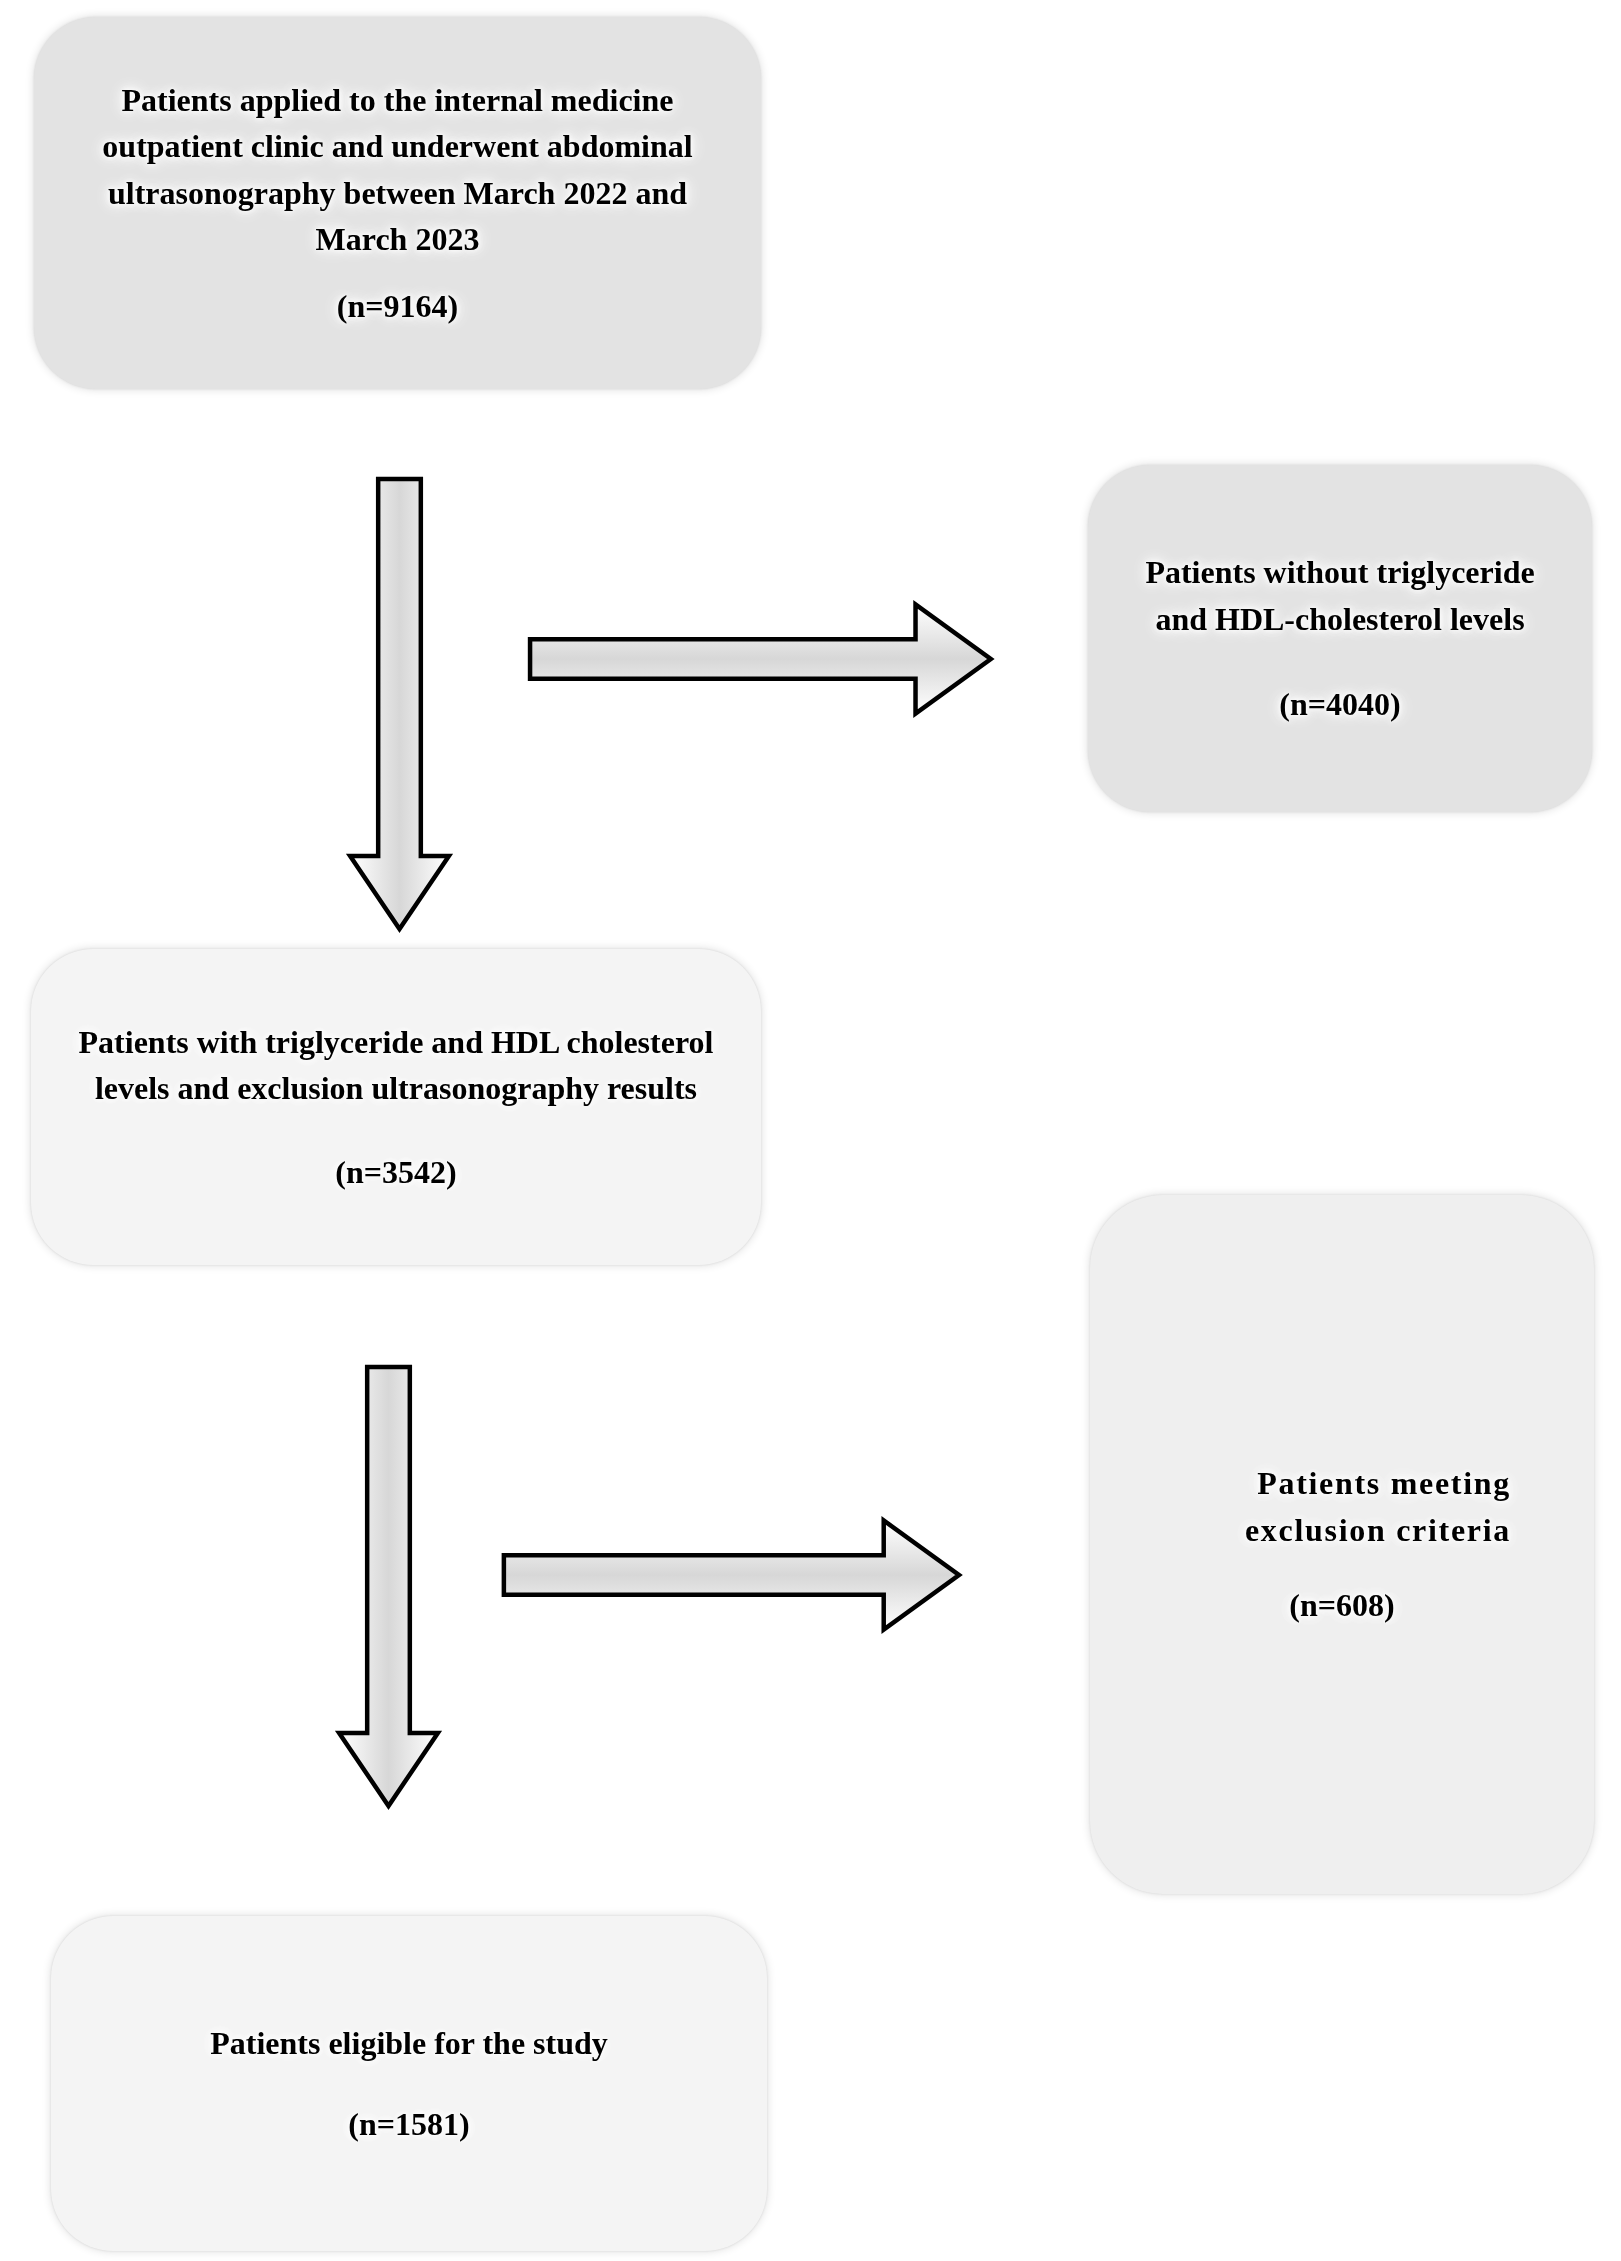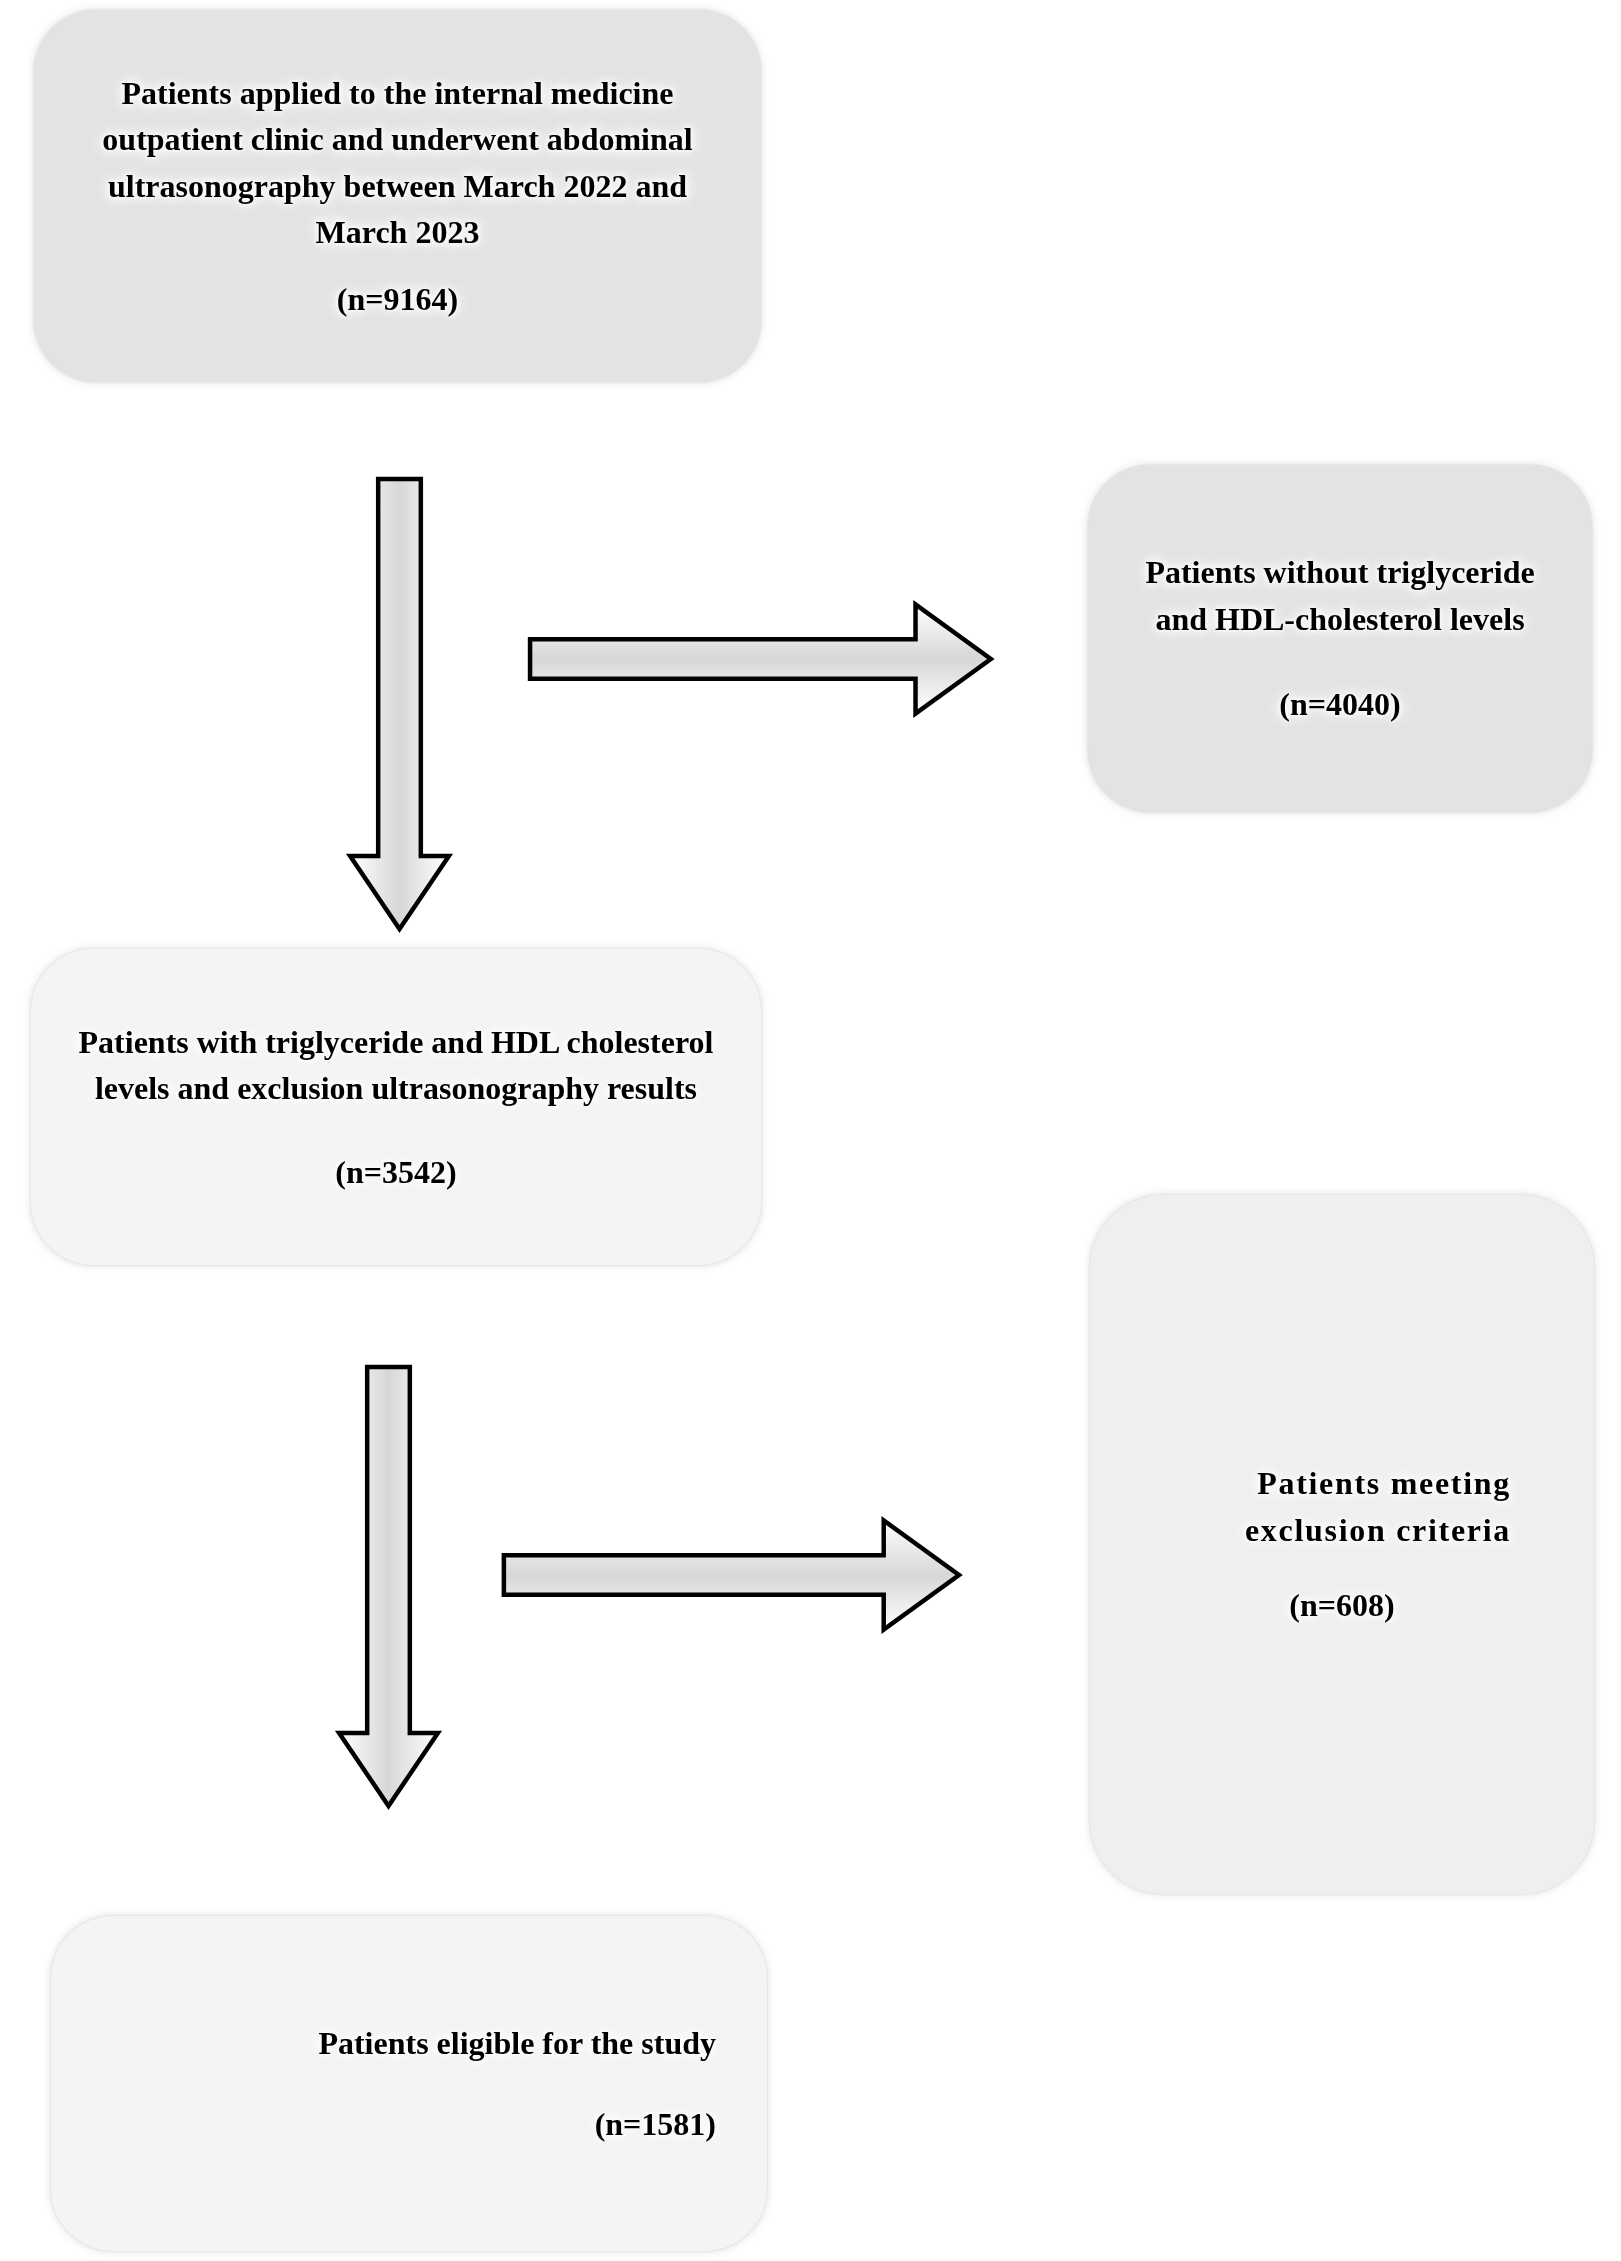--- a/index.html
+++ b/index.html
@@ -28,25 +28,25 @@
     box-shadow:0 0 10px rgba(0,0,0,0.14), 0 0 2.3px rgba(0,0,0,0.10);
     box-sizing:border-box;
   }
   .box-text,.box-n{
     font-weight:bold;
     font-size:32px;
     line-height:1.45;
     text-shadow:0 0 5.6px #fff,0 0 9px #fff,0 0 14.7px #fff,0 0 19px #fff;
     white-space:pre-line;
   }
-  #box-applied   {left:34px;  top:10px;   width:727px; height:372px;  background:var(--box-fill-dark); padding:22.5px 62px; gap:20px;}
+  #box-applied   {left:34px;  top:17px;   width:727px; height:372px;  background:var(--box-fill-dark); padding:22.5px 62px; gap:20px;}
   #box-without   {left:1088px;top:465px;  width:504px;  height:347px;  background:var(--box-fill-dark); padding:22.5px 44px;  gap:39px;}
   #box-with      {left:31px;  top:949px; width:730px; height:316px;  background:var(--box-fill-light);padding:22.5px 39px;  gap:37px;}
   #box-exclusion {left:1090px;top:1195px; width:504px;  height:699px; background:var(--box-fill-mid);  padding:34px 37px;  gap:29px; border-radius:73px;}
-  #box-eligible  {left:51px;  top:1916px; width:716px; height:335px;  background:var(--box-fill-light);padding:22.5px 51px;  gap:34px;align-items:flex-end;}
+  #box-eligible  {left:51px;  top:1916px; width:716px; height:335px;  background:var(--box-fill-light);padding:22.5px 51px;  gap:34px;}
   #box-exclusion .box-text{letter-spacing:1.7px;text-align:right;}
   #box-exclusion .exclusion-title{max-width:338px;}
   .arrow{position:absolute;}
   .arrow svg{display:block;width:100%;height:100%;overflow:visible;}
 </style>
 </head>
 <body>
 
 <div id="canvas">
 

